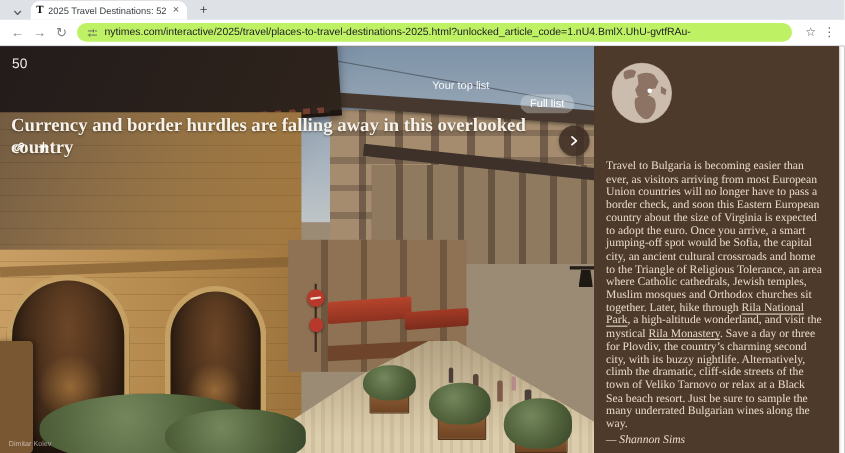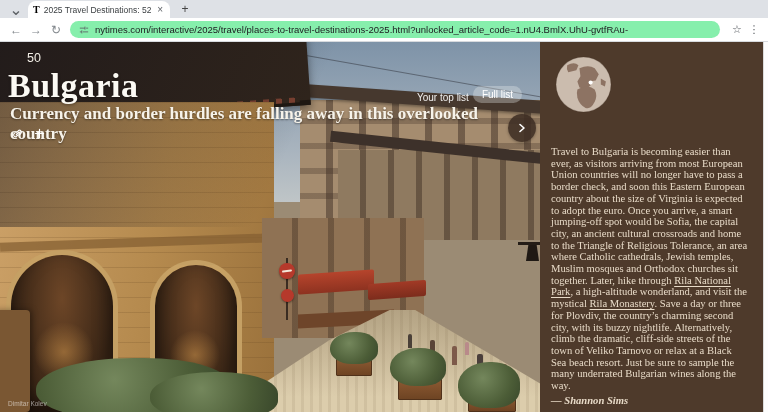--- a/index.html
+++ b/index.html
@@ -16,21 +16,21 @@
   .tab { position:relative; width:142px; height:17px; background:#fff; border-radius:8px 8px 0 0;
     display:flex; align-items:center; gap:4px; padding:0 5px; }
   .tab-favicon { font-family:"Liberation Serif", serif; font-weight:bold; font-size:10px; color:#000; line-height:1; }
   .tab-title { flex:1; font-size:8.5px; color:#3c4043; white-space:nowrap; overflow:hidden; }
   .tab-close { font-size:10px; color:#5f6368; padding:0 2px; line-height:1; }
   .new-tab { margin:0 0 3px 8px; font-size:12px; color:#444; width:14px; text-align:center; line-height:12px; }
 
   
   .toolbar { height:24px; background:#fff; display:flex; align-items:center; border-bottom:1px solid #d7dade; padding:0 6px; }
   .nav-ic { color:#80868b; font-size:12px; width:20px; text-align:center; line-height:1; }
-  .omnibox { flex:1; height:17px; background:#86efac; border-radius:9px; margin:0 8px 0 4px;
+  .omnibox { flex:1; height:17px; background:#bef264; border-radius:9px; margin:0 8px 0 4px;
     display:flex; align-items:center; gap:6px; padding:0 9px; min-width:0; }
   .omni-url { font-size:9.5px; color:#202124; white-space:nowrap; overflow:hidden; }
   .star { color:#5f6368; font-size:11px; width:18px; text-align:center; }
   .menu-dots { color:#5f6368; font-size:11px; width:16px; text-align:center; letter-spacing:0; }
 
   
   .content { position:relative; width:768px; height:370px; background:#4e3a2b; }
   .photo { position:absolute; left:0; top:0; width:540px; height:370px; overflow:hidden; background:#9b8b74; }
   .photo > div { position:absolute; }
 
@@ -105,36 +105,36 @@
   .lantern-head { left:526px; top:203px; width:13px; height:16px; background:#1f1914; clip-path:polygon(18% 0,82% 0,100% 100%,0 100%); }
 
   .scrim { left:0; top:0; width:460px; height:185px; background:linear-gradient(115deg, rgba(24,21,26,.55), rgba(24,21,26,0) 62%); }
 
   
   .rank { left:11px; top:9px; color:#f2eee6; font-size:12.5px; z-index:20; }
   .headline { left:8px; top:25px; color:#fcfaf4; font-family:"Liberation Serif",serif; font-size:34px; font-weight:bold; letter-spacing:.5px; z-index:20; text-shadow:0 1px 3px rgba(0,0,0,.4); }
   .dek { left:10px; top:62px; width:510px; color:#f7f3ea; font-family:"Liberation Serif",serif; font-weight:bold; font-size:17px; z-index:20; text-shadow:0 1px 2px rgba(0,0,0,.45); }
   .share-row { left:10px; top:84px; display:flex; gap:8px; z-index:20; }
   .share-ic { width:14px; height:14px; display:flex; align-items:center; justify-content:center; color:#fff; font-size:13px; }
-  .topnav { right:18px; top:11px; display:flex; align-items:flex-end; gap:4px; z-index:20; }
+  .topnav { right:18px; top:11px; display:flex; align-items:center; gap:28px; z-index:20; }
   .topnav-link { color:rgba(255,255,255,.92); font-size:10px; }
   .pill { background:rgba(235,238,240,.32); color:#fff; font-size:10px; padding:3px 9px; border-radius:9px;margin-top:33px; }
   .credit { left:8px; bottom:5px; font-size:6.5px; color:rgba(255,255,255,.55); z-index:20; }
 
   .next-btn { position:absolute; left:508px; top:72px; width:28px; height:28px; border-radius:50%;
     background:rgba(62,46,35,.88); display:flex; align-items:center; justify-content:center; z-index:30;
     box-shadow:0 1px 3px rgba(0,0,0,.3); }
 
   
   .sidebar { position:absolute; left:540px; top:0; width:223px; height:370px; background:#4e3a2b; color:#e8dbc8; }
   .globe { position:absolute; left:15px; top:14px; }
   .sidebar-body { position:absolute; left:11px; top:104px; width:197px;
     font-family:"Liberation Serif",serif; font-size:10.6px; line-height:11.7px; color:#e8dbc8; }
   .sidebar-body a { color:#e8dbc8; text-decoration:underline; text-underline-offset:1.5px; }
-  .byline { margin-top:3px; font-style:italic;font-weight:bold; }
+  .byline { margin-top:3px; font-style:italic; }
 
   .scrollbar { position:absolute; right:0; top:0; width:5px; height:370px; background:#fdfdfd; border-left:1px solid #dcdcdc; }
 </style>
 </head>
 <body>
 
 <div class="window">
 
   <div class="tabstrip">
     <div class="tab-search">
@@ -201,22 +201,21 @@
       <div class="planter pl1"></div>
       <div class="planter pl2"></div>
       <div class="planter pl3"></div>
       <div class="bush bush1"></div>
       <div class="bush bush2"></div>
       <div class="bush bush3"></div>
       <div class="lantern-arm"></div>
       <div class="lantern-head"></div>
       <div class="scrim"></div>
 
-      <div class="rank" style="position:absolute;margin-left:16px;">50</div>
-      <div class="headline" style="position:absolute;">Bulgaria</div>
+      <div class="rank" style="position:absolute;">50</div>
       <div class="dek" style="position:absolute;">Currency and border hurdles are falling away in this overlooked country</div>
       <div class="share-row" style="position:absolute;">
         <span class="share-ic">
           <svg width="13" height="13" viewBox="0 0 16 16">
             <path d="M6.3 9.7 9.7 6.3 M5.2 6.8 3.6 8.4a2.3 2.3 0 0 0 3.2 3.2l1.6-1.6 M7.6 6 9.2 4.4a2.3 2.3 0 0 1 3.2 3.2L10.8 9.2" stroke="#fff" stroke-width="1.4" fill="none" stroke-linecap="round"></path>
           </svg>
         </span>
         <span class="share-ic">
           <svg width="13" height="13" viewBox="0 0 16 16">
             <path d="M8 3v10M3 8h10" stroke="#fff" stroke-width="1.5" stroke-linecap="round"></path>

